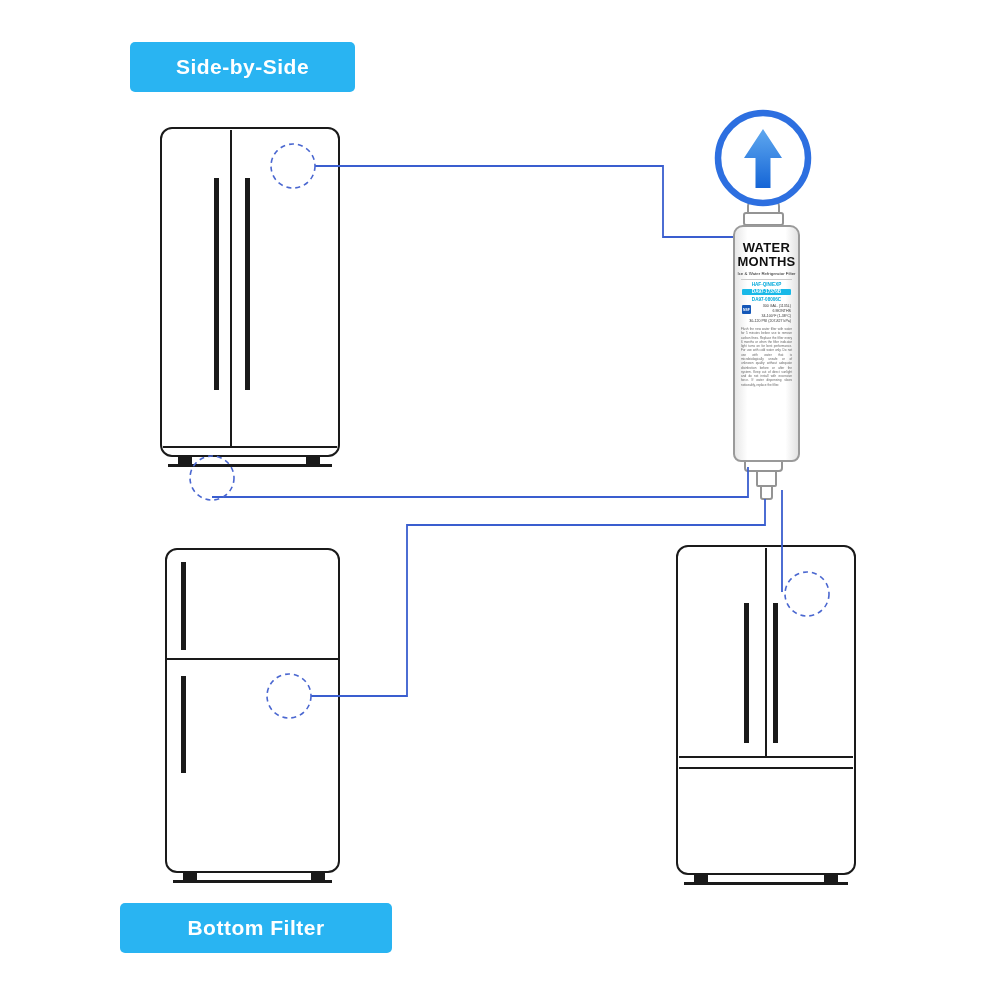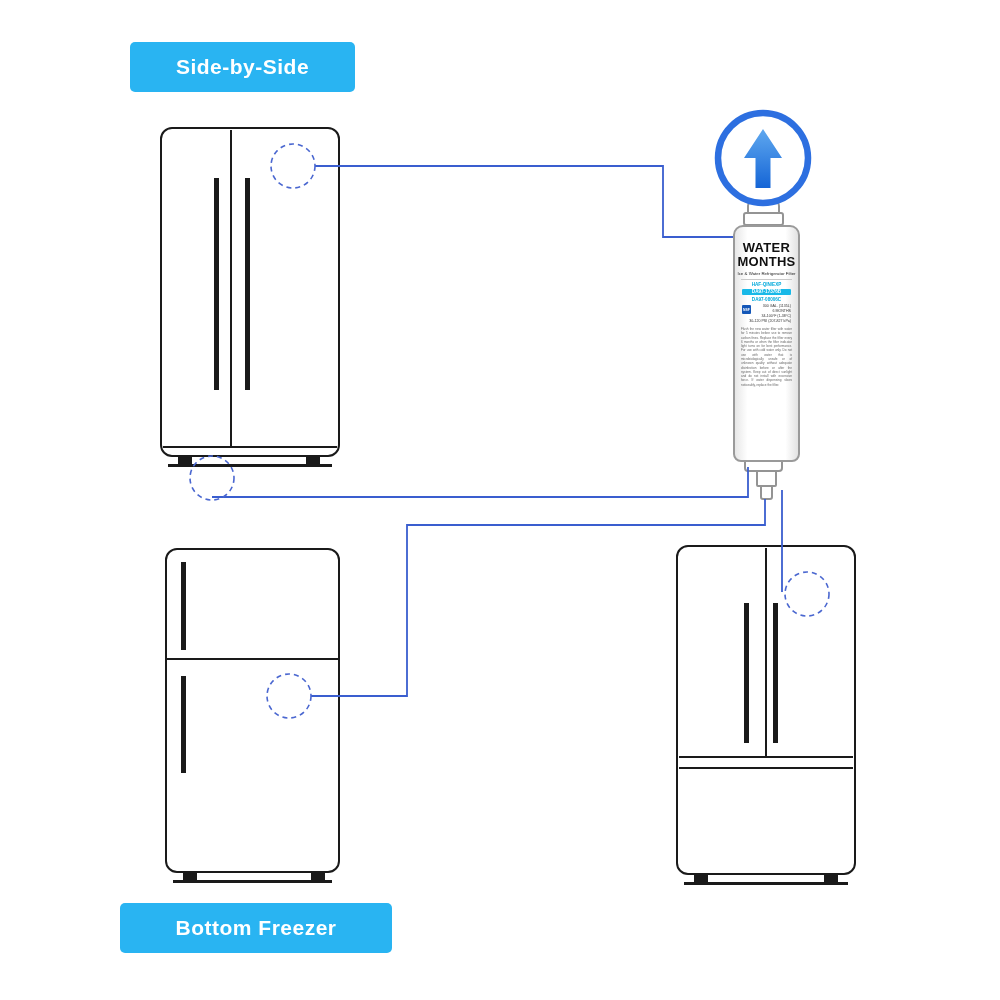--- a/index.html
+++ b/index.html
@@ -53,21 +53,21 @@
             margin:3px 6px 0 6px; }
 
   svg.overlay { position:absolute; left:0; top:0; z-index:50; pointer-events:none; }
 </style>
 </head>
 <body>
 
 <div class="canvas">
 
   <div class="cta" style="left:130px; top:42px; width:225px; height:50px;">Side-by-Side</div>
-  <div class="cta" style="left:120px; top:903px; width:272px; height:50px;">Bottom Freezer</div>
+  <div class="cta" style="left:120px; top:903px; width:272px; height:50px;">Bottom Filter</div>
 
   <div class="fridge-body" style="left:160px; top:127px; width:180px; height:330px;"></div>
   <div class="ln" style="left:230px; top:130px; width:1.5px; height:318px;"></div>
   <div class="ln" style="left:214px; top:178px; width:5px; height:212px;"></div>
   <div class="ln" style="left:245px; top:178px; width:5px; height:212px;"></div>
   <div class="ln" style="left:163px; top:446px; width:174px; height:2px;"></div>
   <div class="foot" style="left:178px; top:455px; width:14px; height:9px;"></div>
   <div class="foot" style="left:306px; top:455px; width:14px; height:9px;"></div>
   <div class="ln" style="left:168px; top:464px; width:164px; height:2.5px;"></div>
 

